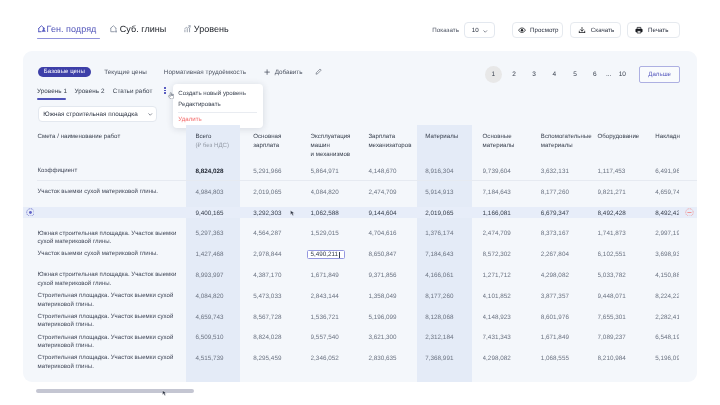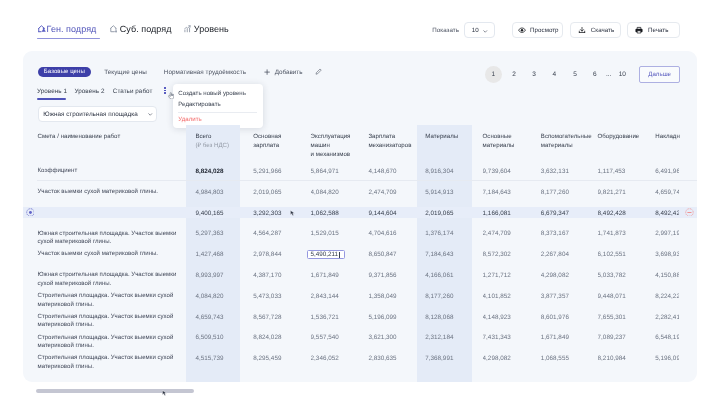--- a/index.html
+++ b/index.html
@@ -125,21 +125,21 @@
       </div>
       <div class="tab" style="left:109.6px">
         <span>
           <svg width="7.6" height="7.9" viewBox="0 0 20 20.6" fill="none" style="margin-top:-0.3px">
             <path d="M1.8 8.4 L8.8 1.8 L15.8 8.4" stroke="#8A93A3" stroke-width="2.4" stroke-linecap="round" stroke-linejoin="round"></path>
             <path d="M2.1 8.6 V17.6 H11.2" stroke="#8A93A3" stroke-width="2.4" stroke-linecap="round" stroke-linejoin="round"></path>
             <path d="M15.5 8.6 V11.4" stroke="#8A93A3" stroke-width="2.4" stroke-linecap="round"></path>
             <path d="M13.4 16.6 H18.5 M15.95 14.1 V19.1" stroke="#8A93A3" stroke-width="2.2" stroke-linecap="round"></path>
           </svg>
         </span>
-        <span class="lbl" style="margin-left:2.6px">Суб. подряд</span>
+        <span class="lbl" style="margin-left:2.6px">Суб. глины</span>
       </div>
       <div class="tab" style="left:184.3px">
         <span>
           <svg width="7" height="7.6" viewBox="0 0 17 18.5" fill="none" style="margin-top:0.1px">
             <path d="M2.2 12.2 V16.6 M7.9 9.8 V16.6 M13.5 7.4 V16.6" stroke="#99A1AE" stroke-width="2.4" stroke-linecap="round"></path>
             <path d="M1.6 9.6 L5.6 5.4 L8.6 8 L14.8 1.8" stroke="#99A1AE" stroke-width="2.2" stroke-linecap="round" stroke-linejoin="round"></path>
             <path d="M11.4 1.8 H15 V5.2" stroke="#99A1AE" stroke-width="2.2" stroke-linecap="round" stroke-linejoin="round"></path>
           </svg>
         </span>
         <span class="lbl" style="margin-left:2.5px">Уровень</span>

